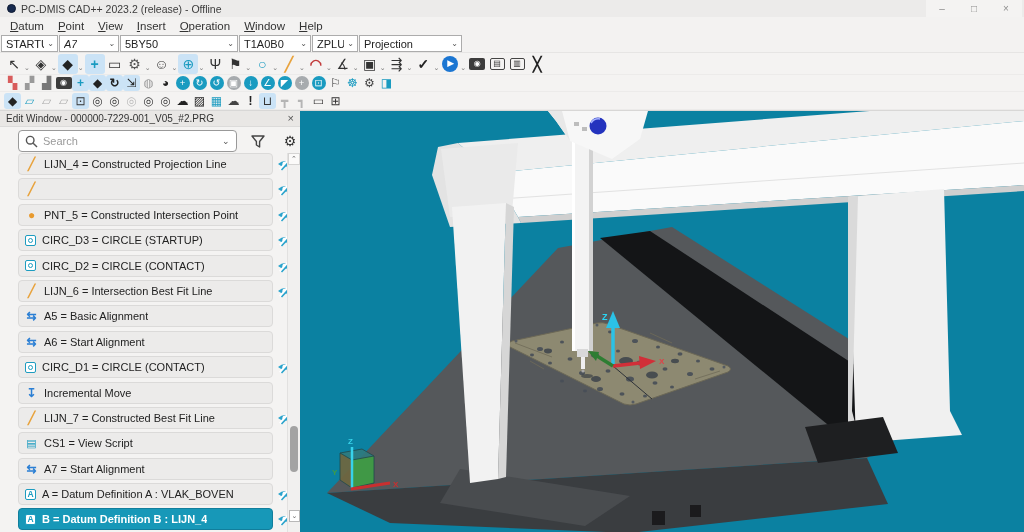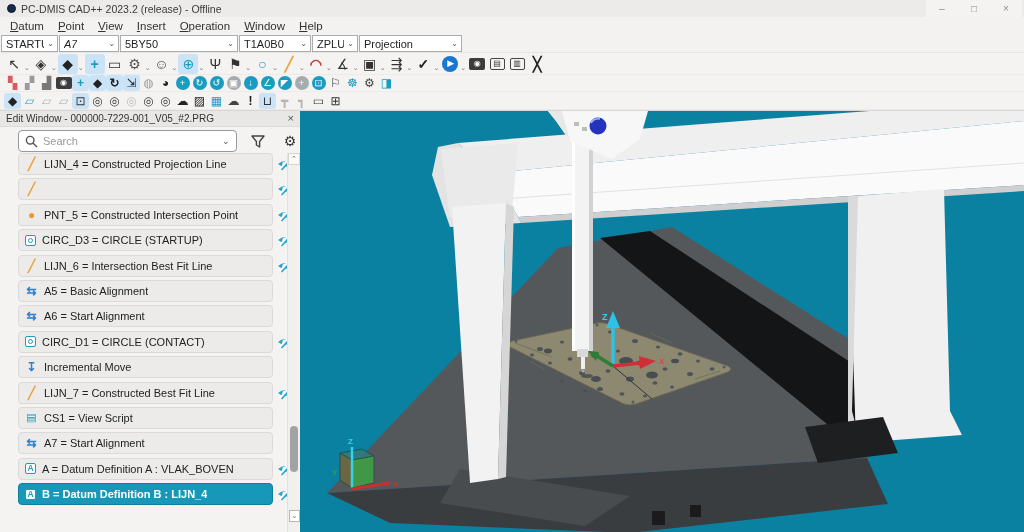--- a/index.html
+++ b/index.html
@@ -411,20 +411,34 @@
                 <line x1="3" y1="12.5" x2="13" y2="1.5" stroke="#fff" stroke-width="2.6"></line>
                 <line x1="4.5" y1="13" x2="14.5" y2="2" stroke="#2AA3CC" stroke-width="1.6"></line>
               </svg></span>
           </div>
           <div class="rowline">
             <div class="frow">
               <span class="fi fi-box">
                 <i></i>
               </span>
               <span class="lbl">CIRC_D3 = CIRCLE (STARTUP)</span>
+            </div>
+            <span class="eye"><svg width="16" height="14" viewBox="0 0 16 14">
+                <path d="M1 7 Q8 1 15 7 Q8 13 1 7Z" fill="#2AA3CC"></path>
+                <circle cx="8" cy="7" r="2.6" fill="#fff"></circle>
+                <line x1="3" y1="12.5" x2="13" y2="1.5" stroke="#fff" stroke-width="2.6"></line>
+                <line x1="4.5" y1="13" x2="14.5" y2="2" stroke="#2AA3CC" stroke-width="1.6"></line>
+              </svg></span>
+          </div>
+          <div class="rowline">
+            <div class="frow">
+              <span class="fi fi-box">
+                <i></i>
+              </span>
+              <span class="lbl">CIRC_D2 = CIRCLE (CONTACT)</span>
             </div>
             <span class="eye"><svg width="16" height="14" viewBox="0 0 16 14">
                 <path d="M1 7 Q8 1 15 7 Q8 13 1 7Z" fill="#2AA3CC"></path>
                 <circle cx="8" cy="7" r="2.6" fill="#fff"></circle>
                 <line x1="3" y1="12.5" x2="13" y2="1.5" stroke="#fff" stroke-width="2.6"></line>
                 <line x1="4.5" y1="13" x2="14.5" y2="2" stroke="#2AA3CC" stroke-width="1.6"></line>
               </svg></span>
           </div>
           <div class="rowline">
             <div class="frow">

